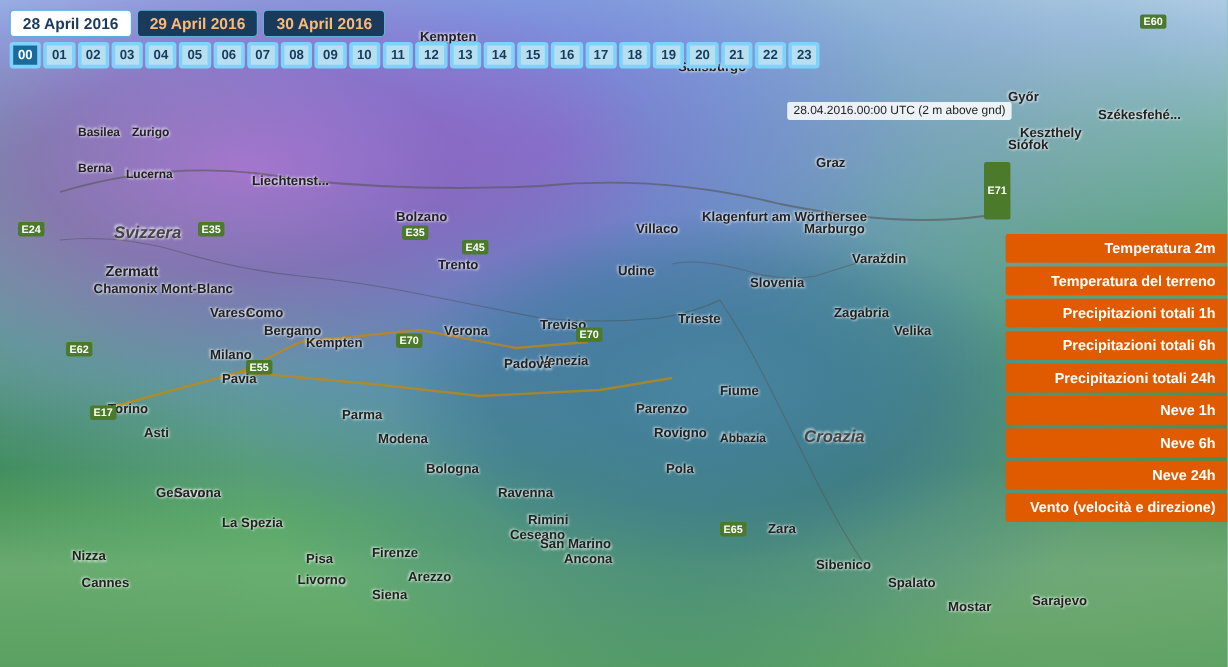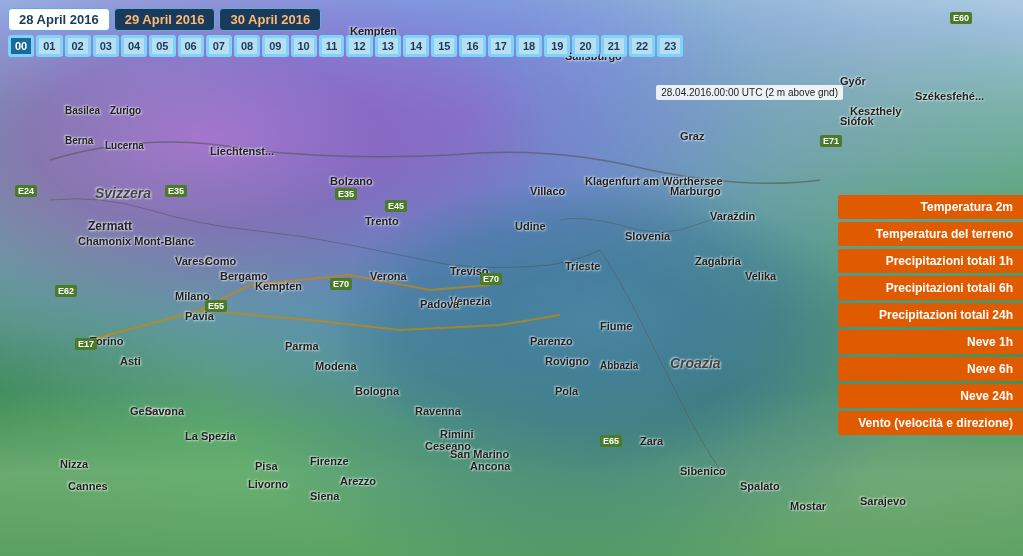--- a/index.html
+++ b/index.html
@@ -270,21 +270,21 @@
       <div class="map-label" style="left: 950px; top: 12px; font-size: 9px; background: rgb(74, 122, 42); color: rgb(255, 255, 255); padding: 1px 3px; border-radius: 2px; text-shadow: none; font-weight: bold;">E60</div>
       <div class="map-label" style="left: 15px; top: 185px; font-size: 9px; background: rgb(74, 122, 42); color: rgb(255, 255, 255); padding: 1px 3px; border-radius: 2px; text-shadow: none; font-weight: bold;">E24</div>
       <div class="map-label" style="left: 55px; top: 285px; font-size: 9px; background: rgb(74, 122, 42); color: rgb(255, 255, 255); padding: 1px 3px; border-radius: 2px; text-shadow: none; font-weight: bold;">E62</div>
       <div class="map-label" style="left: 165px; top: 185px; font-size: 9px; background: rgb(74, 122, 42); color: rgb(255, 255, 255); padding: 1px 3px; border-radius: 2px; text-shadow: none; font-weight: bold;">E35</div>
       <div class="map-label" style="left: 385px; top: 200px; font-size: 9px; background: rgb(74, 122, 42); color: rgb(255, 255, 255); padding: 1px 3px; border-radius: 2px; text-shadow: none; font-weight: bold;">E45</div>
       <div class="map-label" style="left: 330px; top: 278px; font-size: 9px; background: rgb(74, 122, 42); color: rgb(255, 255, 255); padding: 1px 3px; border-radius: 2px; text-shadow: none; font-weight: bold;">E70</div>
       <div class="map-label" style="left: 480px; top: 273px; font-size: 9px; background: rgb(74, 122, 42); color: rgb(255, 255, 255); padding: 1px 3px; border-radius: 2px; text-shadow: none; font-weight: bold;">E70</div>
       <div class="map-label" style="left: 205px; top: 300px; font-size: 9px; background: rgb(74, 122, 42); color: rgb(255, 255, 255); padding: 1px 3px; border-radius: 2px; text-shadow: none; font-weight: bold;">E55</div>
       <div class="map-label" style="left: 335px; top: 188px; font-size: 9px; background: rgb(74, 122, 42); color: rgb(255, 255, 255); padding: 1px 3px; border-radius: 2px; text-shadow: none; font-weight: bold;">E35</div>
       <div class="map-label" style="left: 600px; top: 435px; font-size: 9px; background: rgb(74, 122, 42); color: rgb(255, 255, 255); padding: 1px 3px; border-radius: 2px; text-shadow: none; font-weight: bold;">E65</div>
-      <div class="map-label" style="left: 820px; top: 135px; font-size: 9px; background: rgb(74, 122, 42); color: rgb(255, 255, 255); padding: 1px 3px; border-radius: 2px; text-shadow: none; font-weight: bold;">E71</div>
+      <div class="map-label" style="left: 820px; top: 135px; font-size: 9px; background: rgb(74, 122, 42); color: rgb(255, 255, 255); padding: 19px 3px; border-radius: 2px; text-shadow: none; font-weight: bold;">E71</div>
       <div class="map-label" style="left: 75px; top: 338px; font-size: 9px; background: rgb(74, 122, 42); color: rgb(255, 255, 255); padding: 1px 3px; border-radius: 2px; text-shadow: none; font-weight: bold;">E17</div>
     </div>
 
   <div id="top-controls">
     <div id="date-tabs">
         <div class="date-tab active">28 April 2016</div>
         <div class="date-tab">29 April 2016</div>
         <div class="date-tab">30 April 2016</div>
       </div>
     <div id="hour-tabs">

